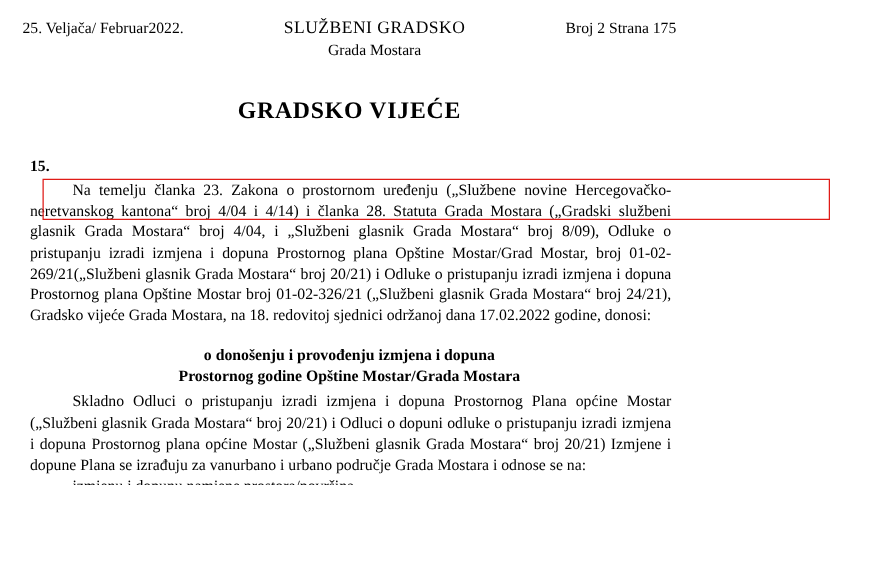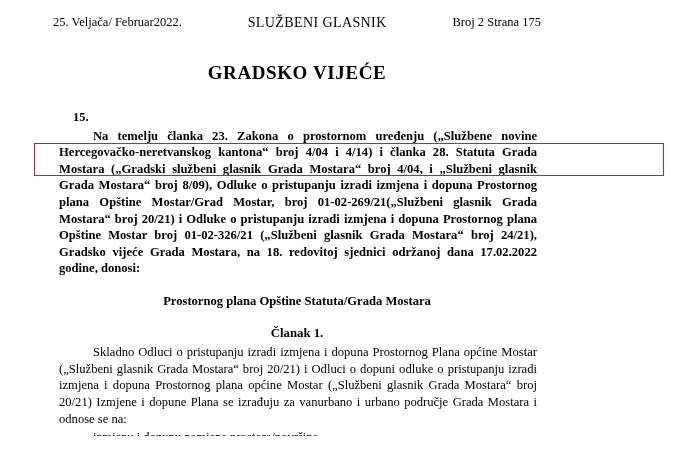--- a/index.html
+++ b/index.html
@@ -12,21 +12,21 @@
     height: 457px;
     overflow: hidden;
     font-family: "Liberation Serif", serif;
     color: #000000;
   }
   .page {
     position: relative;
     width: 575px;
     height: 457px;
     box-sizing: border-box;
-    padding: 14px 34px 0 53px;
+    padding: 14px 34px 0 18px;
   }
   
   .header {
     display: flex;
     align-items: flex-start;
     justify-content: space-between;
     font-size: 12.5px;
     line-height: 1.25;
   }
   .hdr-left {
@@ -57,31 +57,30 @@
     font-size: 19px;
     font-weight: bold;
     letter-spacing: 0.6px;
     margin-top: 30px;
   }
   
   .item-number {
     font-weight: bold;
     font-size: 12.5px;
     margin-top: 26px;
-    margin-left: 20px;
+    margin-left: 6px;
   }
   
   .body-text {
     font-size: 12.6px;
     line-height: 1.32;
     text-align: justify;
     margin-top: 3px;
     margin-left: 6px;
     margin-right: 4px;
-    font-weight: bold;
   }
   .body-text p {
     margin: 0;
     text-indent: 34px;
   }
   .highlight-box {
     position: absolute;
     left: 34px;
     top: 143px;
     width: 630px;
@@ -135,40 +134,41 @@
   }
 </style>
 </head>
 <body>
 
 <div class="page">
 
   <div class="header">
     <div class="hdr-left">25.  Veljača/ Februar2022.</div>
     <div class="hdr-center">
-      <div class="line1">SLUŽBENI GLASNIK</div>
+      <div class="line1">SLUŽBENI GRADSKO</div>
+      <div class="line2">Grada Mostara</div>
     </div>
     <div class="hdr-right">Broj  2 Strana 175</div>
   </div>
 
   <div class="main-title">GRADSKO   VIJEĆE</div>
 
   <div class="item-number">15.</div>
 
   <div class="body-text">
     <p>Na temelju članka 23. Zakona o prostornom uređenju („Službene novine Hercegovačko-neretvanskog kantona“ broj 4/04 i 4/14) i članka 28. Statuta Grada Mostara („Gradski službeni glasnik Grada Mostara“ broj 4/04, i „Službeni glasnik Grada Mostara“ broj 8/09), Odluke o pristupanju izradi izmjena i dopuna Prostornog plana Opštine Mostar/Grad Mostar, broj 01-02-269/21(„Službeni glasnik Grada Mostara“ broj 20/21) i Odluke o pristupanju izradi izmjena i dopuna Prostornog plana Opštine Mostar broj 01-02-326/21 („Službeni glasnik Grada Mostara“ broj 24/21), Gradsko vijeće Grada Mostara, na 18. redovitoj sjednici održanoj dana 17.02.2022 godine, donosi:</p>
   </div>
 
   <div class="highlight-box" style="border-color: rgb(224, 27, 23);"></div>
 
   <div class="decision">
-    <div class="d-sub">Prostornog plana Opštine Statuta/Grada Mostara</div>
+    <div class="d-sub">o donošenju i provođenju izmjena i dopuna</div>
+    <div class="d-sub">Prostornog godine Opštine Mostar/Grada Mostara</div>
   </div>
 
-  <div class="article-head">Članak 1.</div>
 
   <div class="article-body">
     <p>Skladno Odluci o pristupanju izradi izmjena i dopuna Prostornog Plana općine Mostar („Službeni glasnik Grada Mostara“ broj 20/21) i Odluci o dopuni odluke o pristupanju  izradi izmjena i dopuna Prostornog plana općine Mostar („Službeni glasnik Grada Mostara“ broj 20/21) Izmjene i dopune Plana se izrađuju za vanurbano i urbano područje Grada Mostara i odnose se na:</p>
   </div>
 
   <div class="cut-line">izmjenu i dopunu namjene prostora/površina</div>
 
 </div>
 
 </body></html>

